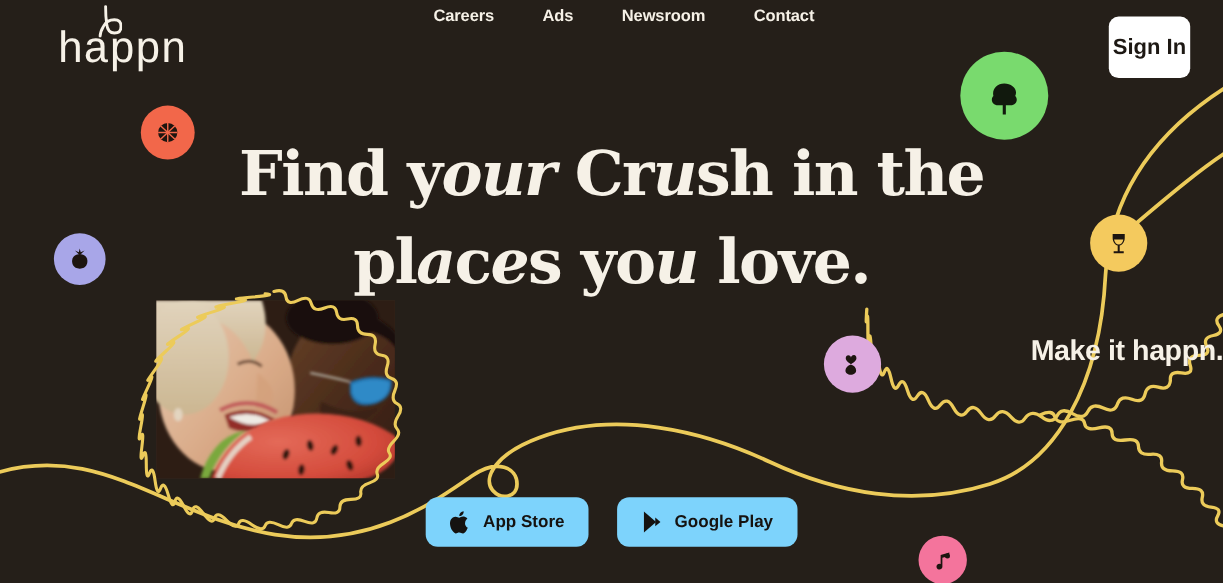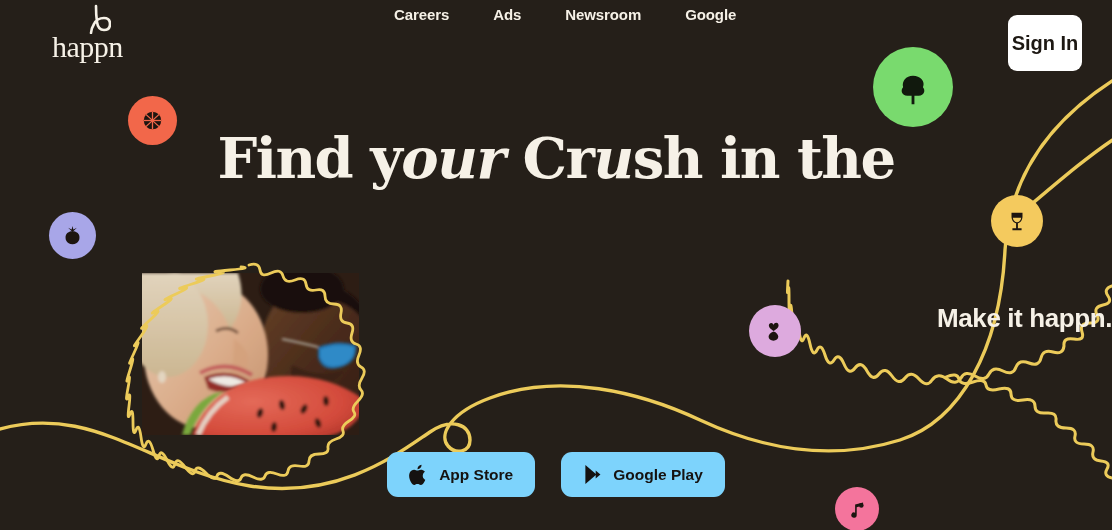--- a/index.html
+++ b/index.html
@@ -21,23 +21,23 @@
     position:absolute; top:0; left:0; width:1112px; height:70px;
     display:flex; align-items:center; z-index:20;
   }
   .logo-wrap {
     position:absolute; left:52px; top:4px;
     width:110px; height:62px;
   }
   .logo-mark { position:absolute; left:33px; top:0; width:26px; height:30px; }
   .logo-text {
     position:absolute; left:0; top:26px;
-    color:#f6f1e7; font-size:30px; line-height:34px;
+    color:#f6f1e7; font-size:40px; line-height:34px;
     font-weight:500; letter-spacing:-0.5px;
-    font-family:Liberation Serif, serif;
+    font-family:Liberation Mono, monospace;
   }
   .nav {
     position:absolute; left:390px; top:0; height:70px;
     display:flex; gap:36px;
   }
   .nav a {
     color:#f6f1e7; font-size:15px; font-weight:bold;
     text-decoration:none; letter-spacing:-0.1px;
     padding:6px 4px; cursor:pointer;
   }
@@ -245,30 +245,33 @@
       <svg class="logo-mark" viewBox="0 0 26 30">
         <path d="M11 2 q0 9 1 16 q1 8 7 8 q6 0 6 -6 q0 -6 -6 -6 q-7 0 -10 6 q-3 5 -3 9" fill="none" stroke="#f6f1e7" stroke-width="2.6" stroke-linecap="round"></path>
       </svg>
       <div class="logo-text">happn</div>
     </div>
 
     <nav class="nav">
       <a>Careers</a>
       <a>Ads</a>
       <a>Newsroom</a>
-      <a>Google</a>
+      <a>Contact</a>
     </nav>
 
     <button class="signin">Sign In</button>
   </div>
 
   <div class="hero">
     <h1 class="headline">
       <span class="l1">
         <span>Find y</span><span class="it">o</span><span class="it">ur</span><span> Cr</span><span class="it">u</span><span>sh in the</span>
+      </span>
+      <span class="l2">
+        <span>pl</span><span class="it">a</span><span>c</span><span class="it">e</span><span>s yo</span><span class="it">u</span><span> love.</span>
       </span>
     </h1>
     <div class="tagline">Make it happn.</div>
   </div>
 
   <div class="badge" id="badge-basketball">
     <svg width="21" height="21" viewBox="0 0 24 24">
       <circle cx="12" cy="12" r="10" fill="#1d1510"></circle>
       <g stroke="#f2674a" stroke-width="1.5" fill="none">
         <path d="M2 12h20"></path>

